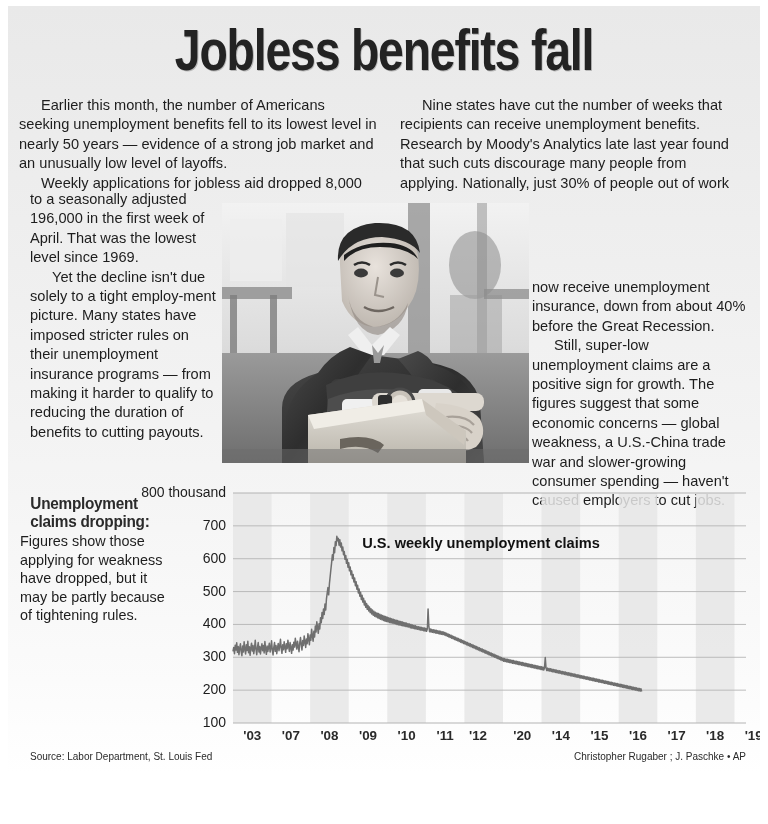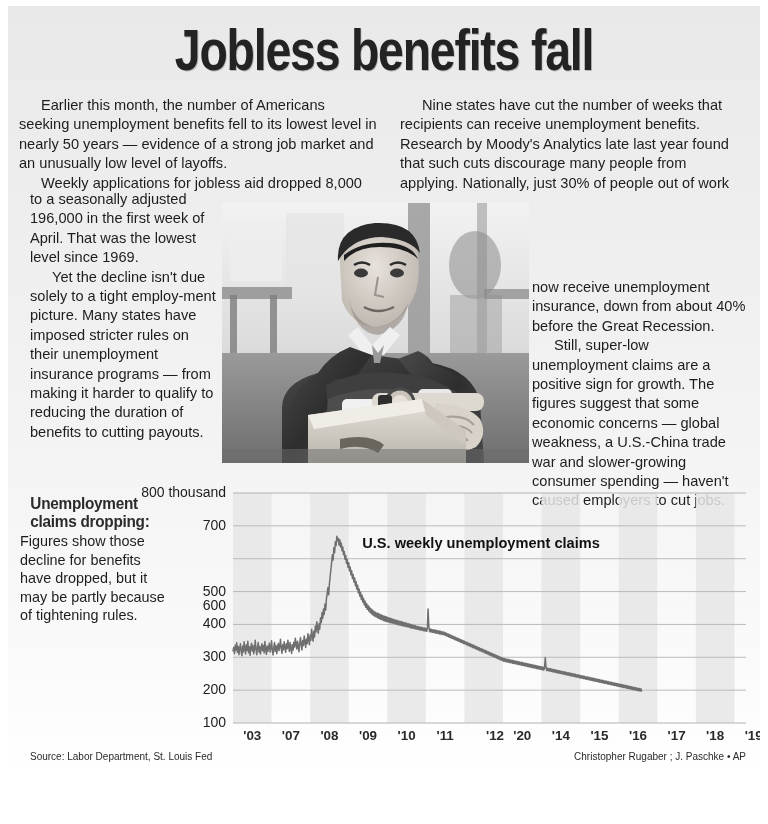--- a/index.html
+++ b/index.html
@@ -132,21 +132,21 @@
       <path d="M86 212 L200 196 L206 208 L92 226 Z" fill="#f0ede6"></path>
       <path d="M200 196 L244 228 L242 242 L204 212 Z" fill="#cdc7bd"></path>
       <path d="M118 236 Q148 230 162 242 L156 250 Q140 240 118 246 Z" fill="#6a655d"></path>
       <rect x="0" y="246" width="307" height="14" fill="#6b6b6b" opacity="0.5"></rect>
     </svg>
   </div>
 
   <div id="chart">
     <div id="capt">
       <div class="ctitle">Unemployment claims dropping:</div>
-      <div class="cbody">Figures show those decline for benefits have dropped, but it may be partly because of tightening rules.</div>
+      <div class="cbody">Figures show those applying for weakness have dropped, but it may be partly because of tightening rules.</div>
     </div>
     <div id="plotwrap">
       <svg id="plot" width="570" height="260" viewBox="0 0 570 260">
           <rect x="53" y="17" width="38.5714285714287" height="230" fill="#e6e6e6" opacity="0.85"></rect>
           <rect x="130.1428571428574" y="17" width="38.571428571428726" height="230" fill="#e6e6e6" opacity="0.85"></rect>
           <rect x="207.28571428571482" y="17" width="38.571428571428726" height="230" fill="#e6e6e6" opacity="0.85"></rect>
           <rect x="284.42857142857224" y="17" width="38.57142857142867" height="230" fill="#e6e6e6" opacity="0.85"></rect>
           <rect x="361.57142857142964" y="17" width="38.57142857142867" height="230" fill="#e6e6e6" opacity="0.85"></rect>
           <rect x="438.7142857142871" y="17" width="38.57142857142867" height="230" fill="#e6e6e6" opacity="0.85"></rect>
           <rect x="515.8571428571445" y="17" width="38.57142857142867" height="230" fill="#e6e6e6" opacity="0.85"></rect>
@@ -156,35 +156,35 @@
           <line x1="53" y1="115.57142857142857" x2="566" y2="115.57142857142857" stroke="#b4b4b4" stroke-width="0.9"></line>
           <line x1="53" y1="148.42857142857142" x2="566" y2="148.42857142857142" stroke="#b4b4b4" stroke-width="0.9"></line>
           <line x1="53" y1="181.28571428571428" x2="566" y2="181.28571428571428" stroke="#b4b4b4" stroke-width="0.9"></line>
           <line x1="53" y1="214.14285714285714" x2="566" y2="214.14285714285714" stroke="#b4b4b4" stroke-width="0.9"></line>
           <line x1="53" y1="247" x2="566" y2="247" stroke="#b4b4b4" stroke-width="1.2"></line>
           <path d="M53.00 175.37 L53.74 171.43 L54.48 177.67 L55.23 169.13 L55.97 174.06 L56.71 166.83 L57.45 176.36 L58.19 170.44 L58.93 178.66 L59.68 172.41 L60.42 167.81 L61.16 175.37 L61.90 179.64 L62.64 170.11 L63.38 176.03 L64.13 165.84 L64.87 173.07 L65.61 178.00 L66.35 168.80 L67.09 174.39 L67.83 165.19 L68.58 176.69 L69.32 170.77 L70.06 179.31 L70.80 171.76 L71.54 167.16 L72.28 175.04 L73.03 169.46 L73.77 177.67 L74.51 172.41 L75.25 164.20 L75.99 173.40 L76.74 178.66 L77.48 171.10 L78.22 166.50 L78.96 176.03 L79.70 170.44 L80.44 178.00 L81.19 172.09 L81.93 167.81 L82.67 174.71 L83.41 169.46 L84.15 177.01 L84.89 165.51 L85.64 173.07 L86.38 178.33 L87.12 170.11 L87.86 175.37 L88.60 171.43 L89.34 167.16 L90.09 176.03 L90.83 172.41 L91.57 164.86 L92.31 174.06 L93.05 178.99 L93.80 171.43 L94.54 166.50 L95.28 175.37 L96.02 169.46 L96.76 177.67 L97.50 171.76 L98.25 167.49 L98.99 174.71 L99.73 170.44 L100.47 163.21 L101.21 172.41 L101.95 177.34 L102.70 168.80 L103.44 173.73 L104.18 165.84 L104.92 171.43 L105.66 176.36 L106.40 167.81 L107.15 172.74 L107.89 164.20 L108.63 170.11 L109.37 175.37 L110.11 166.50 L110.85 171.76 L111.60 177.34 L112.34 168.80 L113.08 174.06 L113.82 166.17 L114.56 171.10 L115.31 162.23 L116.05 168.14 L116.79 173.07 L117.53 165.19 L118.27 170.44 L119.01 175.70 L119.76 166.83 L120.50 161.57 L121.24 168.80 L121.98 174.06 L122.72 164.53 L123.46 169.46 L124.21 159.93 L124.95 165.84 L125.69 171.43 L126.43 162.89 L127.17 167.81 L127.91 157.63 L128.66 163.21 L129.40 168.80 L130.14 158.94 L130.88 164.20 L131.62 153.36 L132.36 159.60 L133.11 165.19 L133.85 155.33 L134.59 160.91 L135.33 150.07 L136.07 155.99 L136.82 145.80 L137.56 151.71 L138.30 157.30 L139.04 147.77 L139.78 153.03 L140.52 141.86 L141.27 146.79 L142.01 136.60 L142.75 142.51 L143.49 132.99 L144.23 138.57 L144.97 128.06 L145.72 133.97 L146.46 122.80 L147.20 117.21 L147.94 111.63 L148.68 118.86 L149.42 107.69 L150.17 100.46 L150.91 93.23 L151.65 86.33 L152.39 78.77 L153.13 84.03 L153.88 71.54 L154.62 76.80 L155.36 65.63 L156.10 69.57 L156.84 60.37 L157.58 64.64 L158.33 62.34 L159.07 69.24 L159.81 63.66 L160.55 70.89 L161.29 66.94 L162.03 74.83 L162.78 70.89 L163.52 78.77 L164.26 75.49 L165.00 83.37 L165.74 79.43 L166.48 87.31 L167.23 83.37 L167.97 91.26 L168.71 86.66 L169.45 94.87 L170.19 90.93 L170.93 98.81 L171.68 94.87 L172.42 102.43 L173.16 98.49 L173.90 106.04 L174.64 102.10 L175.39 109.66 L176.13 105.71 L176.87 113.27 L177.61 109.33 L178.35 116.89 L179.09 112.94 L179.84 120.17 L180.58 116.23 L181.32 123.46 L182.06 119.19 L182.80 126.09 L183.54 122.14 L184.29 129.04 L185.03 125.10 L185.77 131.34 L186.51 127.40 L187.25 133.31 L187.99 129.37 L188.74 134.96 L189.48 131.01 L190.22 136.60 L190.96 132.66 L191.70 137.91 L192.44 133.97 L193.19 139.23 L193.93 135.29 L194.67 140.21 L195.41 136.27 L196.15 140.87 L196.90 136.93 L197.64 141.86 L198.38 137.59 L199.12 142.51 L199.86 138.24 L200.60 143.17 L201.35 138.90 L202.09 143.83 L202.83 139.56 L203.57 144.49 L204.31 140.21 L205.05 145.14 L205.80 140.54 L206.54 145.47 L207.28 141.20 L208.02 145.80 L208.76 141.86 L209.50 146.46 L210.25 142.19 L210.99 146.79 L211.73 142.84 L212.47 147.11 L213.21 143.17 L213.96 147.44 L214.70 143.83 L215.44 147.77 L216.18 144.16 L216.92 148.43 L217.66 144.49 L218.41 148.76 L219.15 145.14 L219.89 149.09 L220.63 145.47 L221.37 149.41 L222.11 145.80 L222.86 149.74 L223.60 146.46 L224.34 150.07 L225.08 146.79 L225.82 150.40 L226.56 147.11 L227.31 150.73 L228.05 147.77 L228.79 151.06 L229.53 148.10 L230.27 151.71 L231.01 148.43 L231.76 152.04 L232.50 149.09 L233.24 152.37 L233.98 149.41 L234.72 152.70 L235.47 149.74 L236.21 153.03 L236.95 150.40 L237.69 153.36 L238.43 150.73 L239.17 153.69 L239.92 151.06 L240.66 154.01 L241.40 151.39 L242.14 154.34 L242.88 151.71 L243.62 154.67 L244.37 152.04 L245.11 155.00 L245.85 152.37 L246.59 155.33 L247.33 152.70 L248.07 132.99 L248.82 149.74 L249.56 155.66 L250.30 153.03 L251.04 155.99 L251.78 153.36 L252.52 156.31 L253.27 153.69 L254.01 156.64 L254.75 154.01 L255.49 156.97 L256.23 154.34 L256.98 157.30 L257.72 154.67 L258.46 157.63 L259.20 155.00 L259.94 157.96 L260.68 155.33 L261.43 158.29 L262.17 155.66 L262.91 158.61 L263.65 155.99 L264.39 158.94 L265.13 156.64 L265.88 159.60 L266.62 157.30 L267.36 160.26 L268.10 157.96 L268.84 160.91 L269.58 158.61 L270.33 161.57 L271.07 159.27 L271.81 162.23 L272.55 159.93 L273.29 162.89 L274.04 160.59 L274.78 163.54 L275.52 161.24 L276.26 164.20 L277.00 161.90 L277.74 164.86 L278.49 162.56 L279.23 165.51 L279.97 163.21 L280.71 166.17 L281.45 163.87 L282.19 166.83 L282.94 164.53 L283.68 167.49 L284.42 165.19 L285.16 168.14 L285.90 165.84 L286.64 168.80 L287.39 166.50 L288.13 169.46 L288.87 167.16 L289.61 170.11 L290.35 167.81 L291.09 170.77 L291.84 168.47 L292.58 171.43 L293.32 169.13 L294.06 172.09 L294.80 169.79 L295.55 172.74 L296.29 170.44 L297.03 173.40 L297.77 171.10 L298.51 174.06 L299.25 171.76 L300.00 174.71 L300.74 172.41 L301.48 175.37 L302.22 173.07 L302.96 176.03 L303.70 173.73 L304.45 176.69 L305.19 174.39 L305.93 177.34 L306.67 175.04 L307.41 178.00 L308.15 175.70 L308.90 178.66 L309.64 176.36 L310.38 179.31 L311.12 177.01 L311.86 179.97 L312.60 177.67 L313.35 180.63 L314.09 178.33 L314.83 181.29 L315.57 178.99 L316.31 181.94 L317.06 179.64 L317.80 182.60 L318.54 180.30 L319.28 183.26 L320.02 180.96 L320.76 183.91 L321.51 181.61 L322.25 184.57 L322.99 182.27 L323.73 185.23 L324.47 182.60 L325.21 185.56 L325.96 182.93 L326.70 185.89 L327.44 183.26 L328.18 186.21 L328.92 183.59 L329.66 186.54 L330.41 183.91 L331.15 186.87 L331.89 184.24 L332.63 187.20 L333.37 184.57 L334.12 187.53 L334.86 184.90 L335.60 187.86 L336.34 185.23 L337.08 188.19 L337.82 185.56 L338.57 188.51 L339.31 185.89 L340.05 188.84 L340.79 186.21 L341.53 189.17 L342.27 186.54 L343.02 189.50 L343.76 186.87 L344.50 189.83 L345.24 187.20 L345.98 190.16 L346.72 187.53 L347.47 190.49 L348.21 187.86 L348.95 190.81 L349.69 188.19 L350.43 191.14 L351.17 188.51 L351.92 191.47 L352.66 188.84 L353.40 191.80 L354.14 189.17 L354.88 192.13 L355.63 189.50 L356.37 192.46 L357.11 189.83 L357.85 192.79 L358.59 190.16 L359.33 193.11 L360.08 190.49 L360.82 193.44 L361.56 190.81 L362.30 193.77 L363.04 191.14 L363.78 194.10 L364.53 191.47 L365.27 181.61 L366.01 191.80 L366.75 194.43 L367.49 192.13 L368.23 194.76 L368.98 192.46 L369.72 195.09 L370.46 192.79 L371.20 195.41 L371.94 193.11 L372.69 195.74 L373.43 193.44 L374.17 196.07 L374.91 193.77 L375.65 196.40 L376.39 194.10 L377.14 196.73 L377.88 194.43 L378.62 197.06 L379.36 194.76 L380.10 197.39 L380.84 195.09 L381.59 197.71 L382.33 195.41 L383.07 198.04 L383.81 195.74 L384.55 198.37 L385.29 196.07 L386.04 198.70 L386.78 196.40 L387.52 199.03 L388.26 196.73 L389.00 199.36 L389.74 197.06 L390.49 199.69 L391.23 197.39 L391.97 200.01 L392.71 197.71 L393.45 200.34 L394.20 198.04 L394.94 200.67 L395.68 198.37 L396.42 201.00 L397.16 198.70 L397.90 201.33 L398.65 199.03 L399.39 201.66 L400.13 199.36 L400.87 201.99 L401.61 199.69 L402.35 202.31 L403.10 200.01 L403.84 202.64 L404.58 200.34 L405.32 202.97 L406.06 200.67 L406.80 203.30 L407.55 201.00 L408.29 203.63 L409.03 201.33 L409.77 203.96 L410.51 201.66 L411.25 204.29 L412.00 201.99 L412.74 204.61 L413.48 202.31 L414.22 204.94 L414.96 202.64 L415.71 205.27 L416.45 202.97 L417.19 205.60 L417.93 203.30 L418.67 205.93 L419.41 203.63 L420.16 206.26 L420.90 203.96 L421.64 206.59 L422.38 204.29 L423.12 206.91 L423.86 204.61 L424.61 207.24 L425.35 204.94 L426.09 207.57 L426.83 205.27 L427.57 207.90 L428.31 205.60 L429.06 208.23 L429.80 205.93 L430.54 208.56 L431.28 206.26 L432.02 208.89 L432.77 206.59 L433.51 209.21 L434.25 206.91 L434.99 209.54 L435.73 207.24 L436.47 209.87 L437.22 207.57 L437.96 210.20 L438.70 207.90 L439.44 210.53 L440.18 208.23 L440.92 210.86 L441.67 208.56 L442.41 211.19 L443.15 208.89 L443.89 211.51 L444.63 209.21 L445.37 211.84 L446.12 209.54 L446.86 212.17 L447.60 209.87 L448.34 212.50 L449.08 210.20 L449.82 212.83 L450.57 210.53 L451.31 213.16 L452.05 210.86 L452.79 213.49 L453.53 211.19 L454.28 213.81 L455.02 211.51 L455.76 214.14 L456.50 211.84 L457.24 214.47 L457.98 212.17 L458.73 214.80 L459.47 212.50 L460.21 215.13 L460.95 212.83 L461.69 215.46 " fill="none" stroke="#6f6f6f" stroke-width="1.5" stroke-linejoin="round"></path>
         </svg>
       <div id="ylabels">
           <div class="ylab" style="top: 8px; right: 524px;">800 thousand</div>
           <div class="ylab" style="top: 40.8571px; right: 524px;">700</div>
-          <div class="ylab" style="top: 73.7143px; right: 524px; margin-top: 47px;">600</div>
+          <div class="ylab" style="top: 73.7143px; right: 524px;">600</div>
           <div class="ylab" style="top: 106.571px; right: 524px;">500</div>
           <div class="ylab" style="top: 139.429px; right: 524px;">400</div>
           <div class="ylab" style="top: 172.286px; right: 524px;">300</div>
           <div class="ylab" style="top: 205.143px; right: 524px;">200</div>
           <div class="ylab" style="top: 238px; right: 524px;">100</div>
         </div>
       <div id="xlabels">
           <div class="xlab" style="left: 54.2857px; width: 36px; top: 252px;">'03</div>
           <div class="xlab" style="left: 92.8571px; width: 36px; top: 252px;">'07</div>
           <div class="xlab" style="left: 131.429px; width: 36px; top: 252px;">'08</div>
           <div class="xlab" style="left: 170px; width: 36px; top: 252px;">'09</div>
           <div class="xlab" style="left: 208.571px; width: 36px; top: 252px;">'10</div>
           <div class="xlab" style="left: 247.143px; width: 36px; top: 252px;">'11</div>
-          <div class="xlab" style="left: 297px; width: 36px; top: 252px;">'12</div>
+          <div class="xlab" style="left: 280px; width: 36px; top: 252px;">'12</div>
           <div class="xlab" style="left: 324.286px; width: 36px; top: 252px;">'20</div>
           <div class="xlab" style="left: 362.857px; width: 36px; top: 252px;">'14</div>
           <div class="xlab" style="left: 401.429px; width: 36px; top: 252px;">'15</div>
           <div class="xlab" style="left: 440px; width: 36px; top: 252px;">'16</div>
           <div class="xlab" style="left: 478.571px; width: 36px; top: 252px;">'17</div>
           <div class="xlab" style="left: 517.143px; width: 36px; top: 252px;">'18</div>
           <div class="xlab" style="left: 555.714px; width: 36px; top: 252px;">'19</div>
         </div>
       <div class="ctitlechart" id="charttitle" style="left: 182.214px; top: 58.9429px;">U.S. weekly unemployment claims</div>
     </div>

